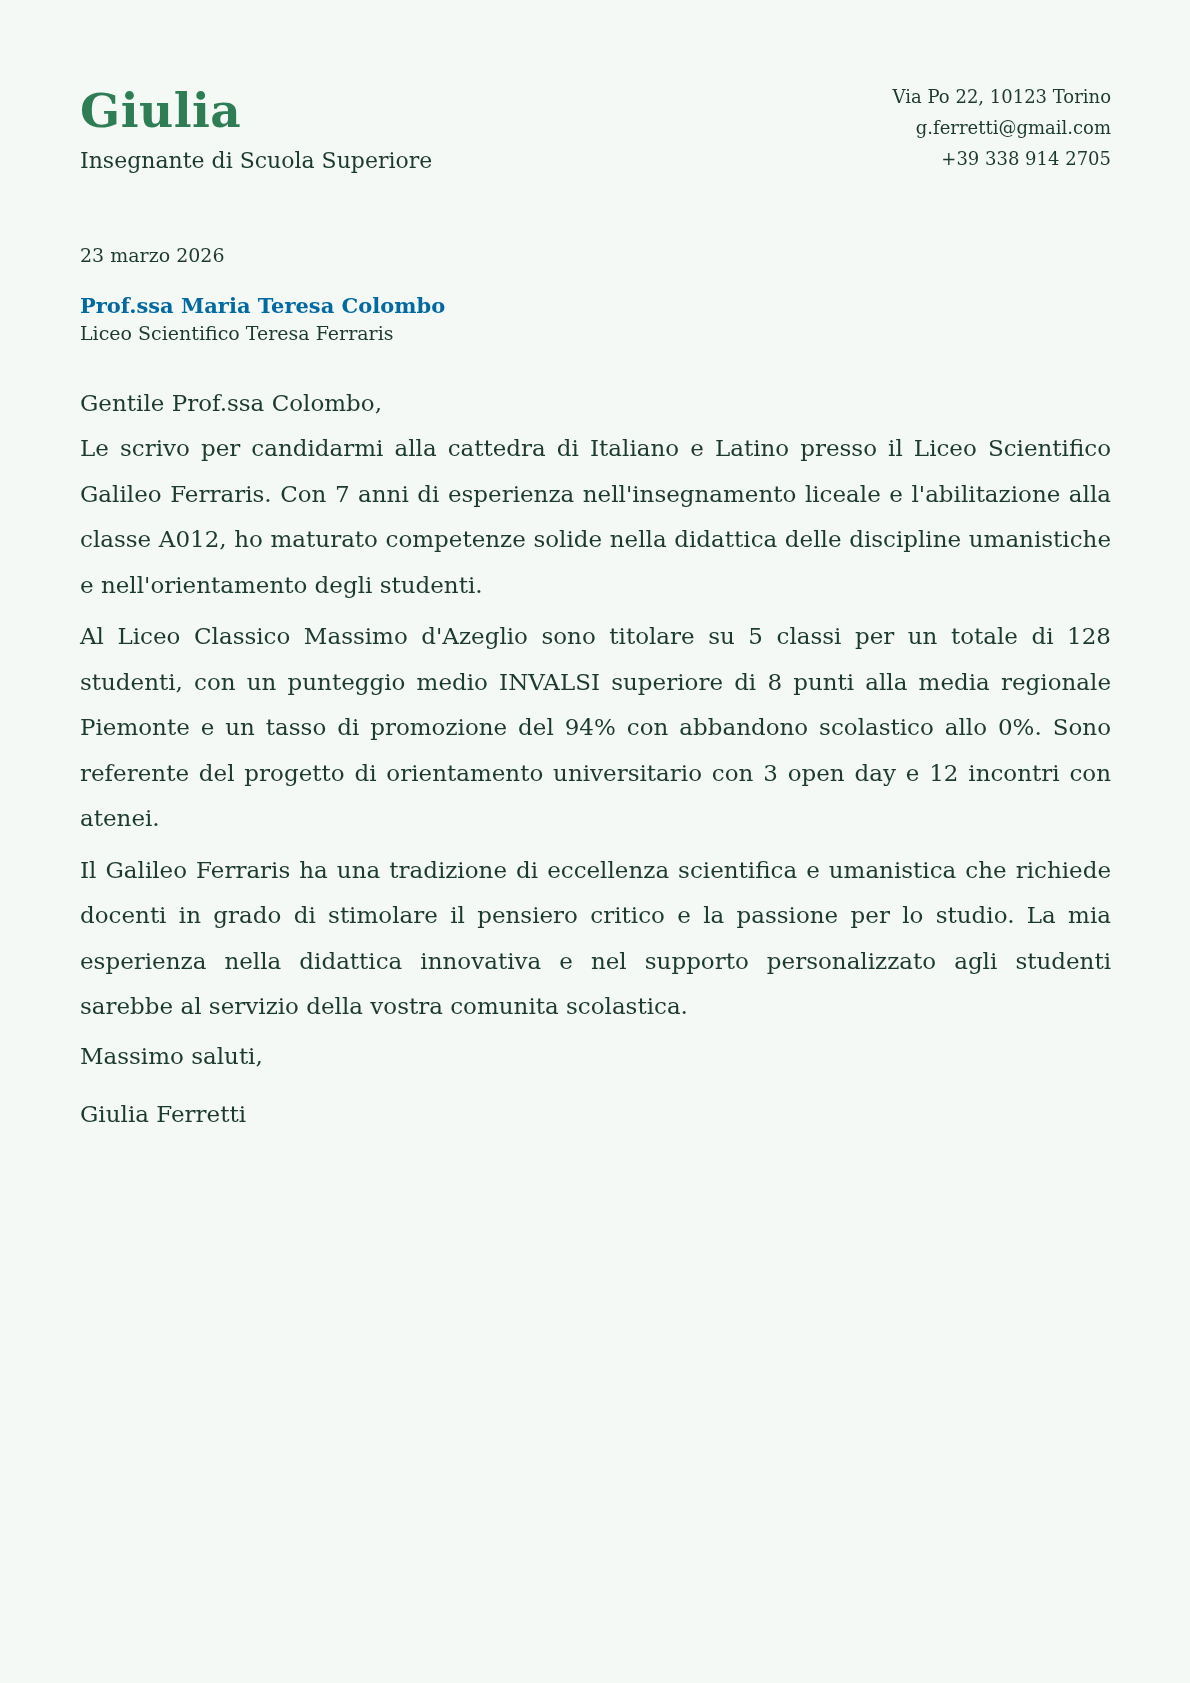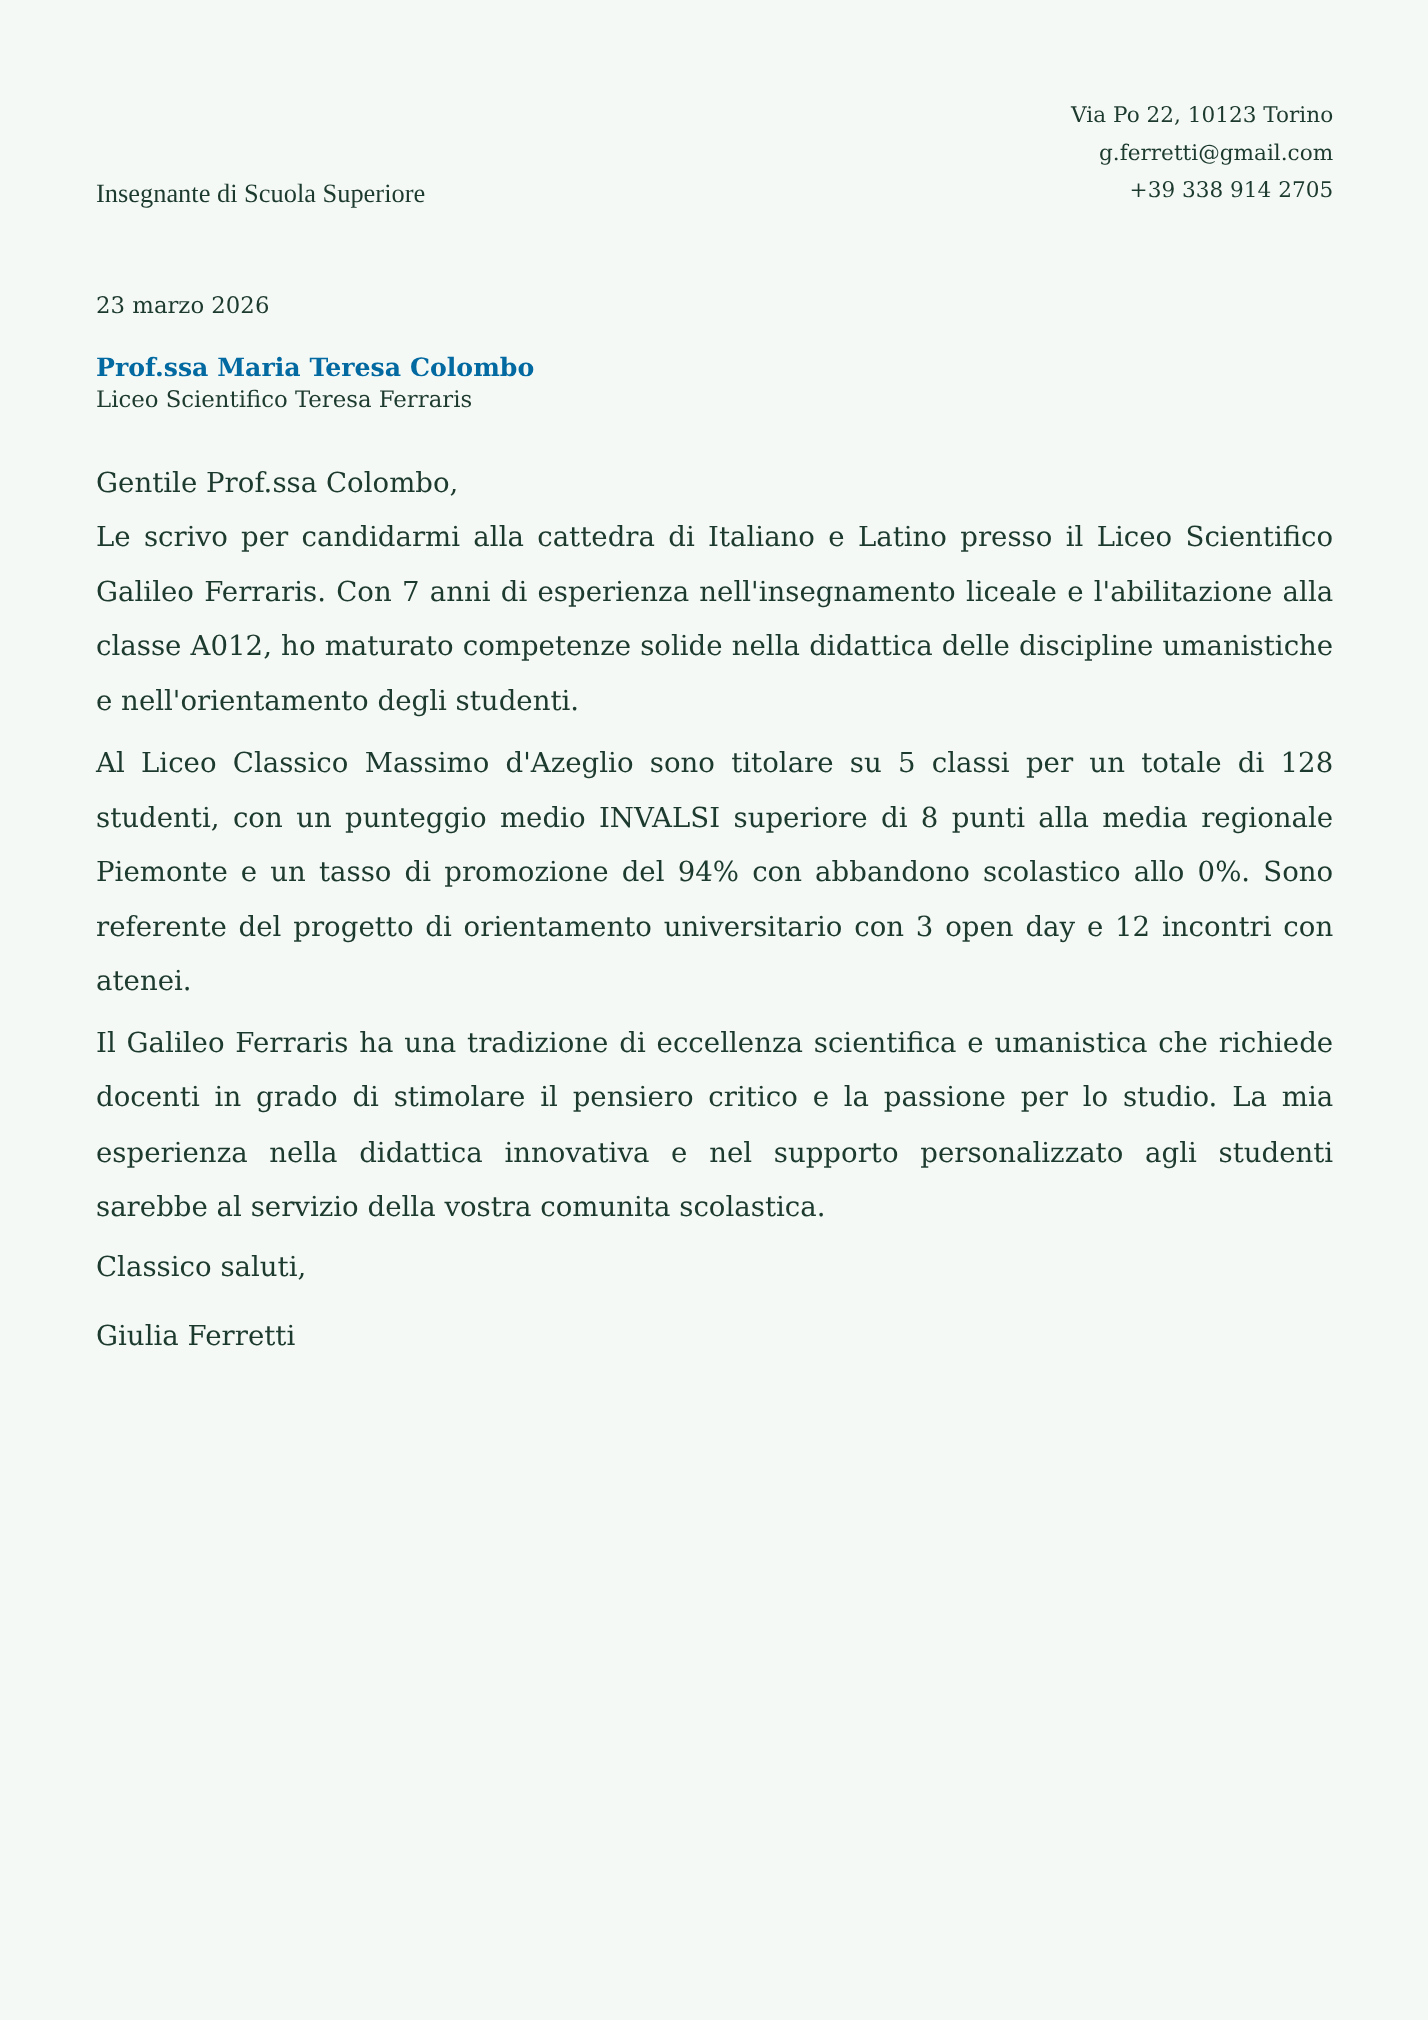--- a/index.html
+++ b/index.html
@@ -30,21 +30,20 @@
       font-size: 47px;
       line-height: 66px;
       margin: 0;
       letter-spacing: 0.5px;
     }
     .title {
       font-size: 22px;
       line-height: 30px;
       margin-top: 2px;
       color: #1d3a2e;
-      font-family: Liberation Serif, serif;
     }
     .contact {
       text-align: right;
       font-size: 18px;
       line-height: 31px;
       color: #1d3a2e;
       margin-bottom: 2px;
       margin-left: 20px;
     }
     .date {
@@ -85,21 +84,21 @@
       line-height: 40px;
     }
   </style>
 </head>
 <body>
 
 <div class="page">
   <div class="header">
     <div>
       <h1 class="name">
-        <br>
+        <span>Giulia</span><br>
       </h1>
       <div class="title">Insegnante di Scuola Superiore</div>
     </div>
     <div class="contact">
       <div>Via Po 22, 10123 Torino</div>
       <div>g.ferretti@gmail.com</div>
       <div>+39 338 914 2705</div>
     </div>
   </div>
 
@@ -107,15 +106,15 @@
 
   <div class="recipient-name">Prof.ssa Maria Teresa Colombo</div>
   <div class="recipient-org">Liceo Scientifico Teresa Ferraris</div>
 
   <div class="salutation">Gentile Prof.ssa Colombo,</div>
 
   <p class="para">Le scrivo per candidarmi alla cattedra di Italiano e Latino presso il Liceo Scientifico Galileo Ferraris. Con 7 anni di esperienza nell'insegnamento liceale e l'abilitazione alla classe A012, ho maturato competenze solide nella didattica delle discipline umanistiche e nell'orientamento degli studenti.</p>
   <p class="para">Al Liceo Classico Massimo d'Azeglio sono titolare su 5 classi per un totale di 128 studenti, con un punteggio medio INVALSI superiore di 8 punti alla media regionale Piemonte e un tasso di promozione del 94% con abbandono scolastico allo 0%. Sono referente del progetto di orientamento universitario con 3 open day e 12 incontri con atenei.</p>
   <p class="para">Il Galileo Ferraris ha una tradizione di eccellenza scientifica e umanistica che richiede docenti in grado di stimolare il pensiero critico e la passione per lo studio. La mia esperienza nella didattica innovativa e nel supporto personalizzato agli studenti sarebbe al servizio della vostra comunita scolastica.</p>
 
-  <div class="closing">Classico saluti,</div>
+  <div class="closing">Massimo saluti,</div>
   <div class="signature">Giulia Ferretti</div>
 </div>
 
 </body></html>

